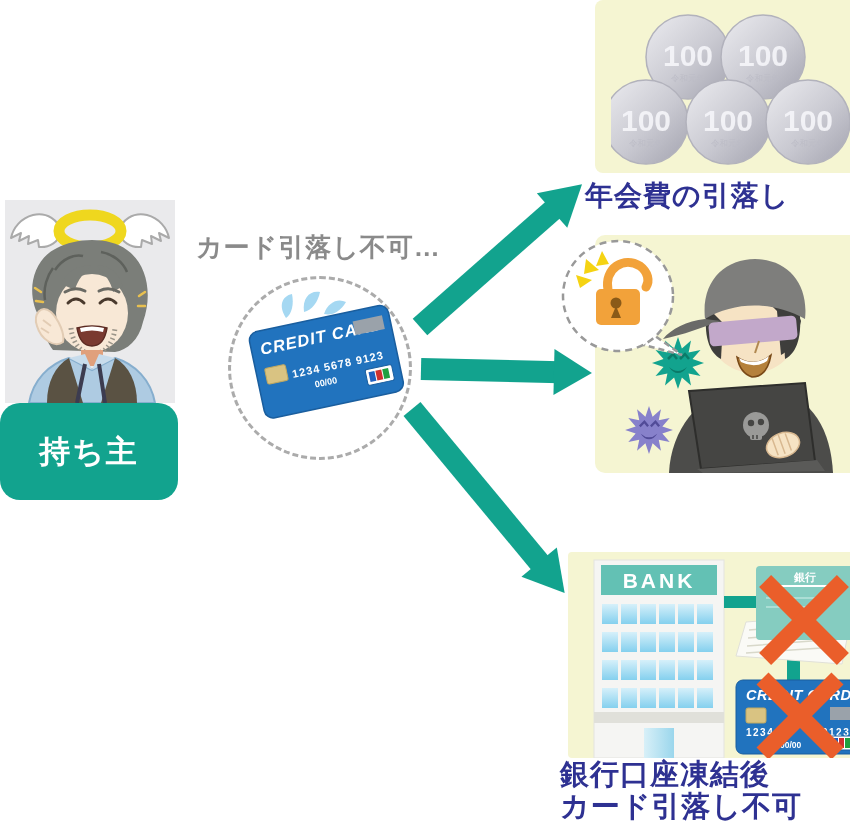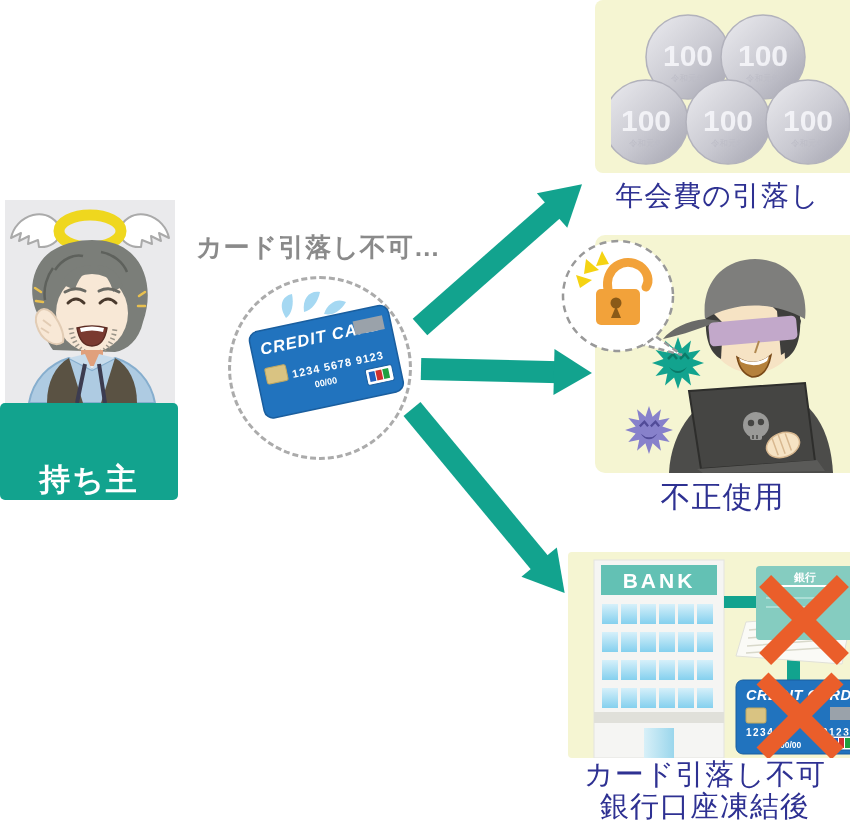--- a/index.html
+++ b/index.html
@@ -3,27 +3,27 @@
 <meta charset="utf-8">
 <style>
   html,body{margin:0;padding:0;background:#fff;}
   #stage{
     position:relative;width:850px;height:824px;background:#ffffff;overflow:hidden;
     font-family:"Liberation Sans","DejaVu Sans",sans-serif;
   }
   .abs{position:absolute;}
   .panel{background:#F5F5D2;border-radius:10px;padding-left:16px;}
   .navy-label{
-    color:#2E3192;font-weight:400;text-align:center;letter-spacing:1px;
+    color:#2E3192;font-weight:700;text-align:left;letter-spacing:1px;
   }
   .gray-caption{color:#8A8A8A;font-weight:700;font-size:26px;letter-spacing:1px;}
   .owner-label{
-    background:#12A38E;border-radius:5px;color:#fff;font-weight:800;
+    background:#12A38E;border-radius:20px;color:#fff;font-weight:800;
     text-align:center;font-size:31px;line-height:41px;letter-spacing:2px;
-    display:flex;flex-direction:column;justify-content:flex-end;
+    display:flex;flex-direction:column;justify-content:center;
   }
   .dashed-circle{
     width:184px;height:184px;border:3px dashed #ABABAB;border-radius:50%;
     background:#ffffff;box-sizing:border-box;
   }
   svg{display:block;}
   svg text{font-family:"Liberation Sans","DejaVu Sans",sans-serif;}
 </style>
 </head>
 <body>
@@ -213,21 +213,20 @@
       <circle cx="64" cy="70" r="5.5" fill="#8A5A18"></circle>
       <path d="M64,73 L69,85 L59,85 Z" fill="#8A5A18"></path>
     </g>
     <g fill="#F5D313">
       <polygon points="24,42 40,47 28,55"></polygon>
       <polygon points="34,26 47,37 32,41"></polygon>
       <polygon points="50,18 57,31 44,33"></polygon>
     </g>
   </svg>
 
-  <div class="abs navy-label" style="left:595px;top:477px;width:255px;font-size:30px;z-index:3;">不正使用</div>
 
   <div class="abs panel" style="left:568px;top:552px;width:282px;height:206px;border-radius:4px;z-index:2;overflow:hidden;">
     <svg width="282" height="206" viewBox="0 0 282 206">
       <defs>
         <linearGradient id="winGrad" x1="0" y1="0" x2="0" y2="1">
           <stop offset="0" stop-color="#D6F0FA"></stop>
           <stop offset="1" stop-color="#84D0EE"></stop>
         </linearGradient>
         <linearGradient id="doorGrad" x1="0" y1="0" x2="1" y2="0">
           <stop offset="0" stop-color="#D8F0F8"></stop>
@@ -306,17 +305,17 @@
       </g>
 
       <g fill="#EA5E2A">
         <rect x="163" y="155.5" width="106" height="17" transform="rotate(45 216 164)"></rect>
         <rect x="163" y="155.5" width="106" height="17" transform="rotate(-45 216 164)"></rect>
       </g>
     </svg>
   </div>
 
   <div class="abs navy-label" style="left:560px;top:758px;width:290px;font-size:29px;line-height:32px;z-index:3;">
+    <div>銀行口座凍結後</div>
     <div>カード引落し不可</div>
-    <div>銀行口座凍結後</div>
   </div>
 
 </div>
 
 </body></html>

